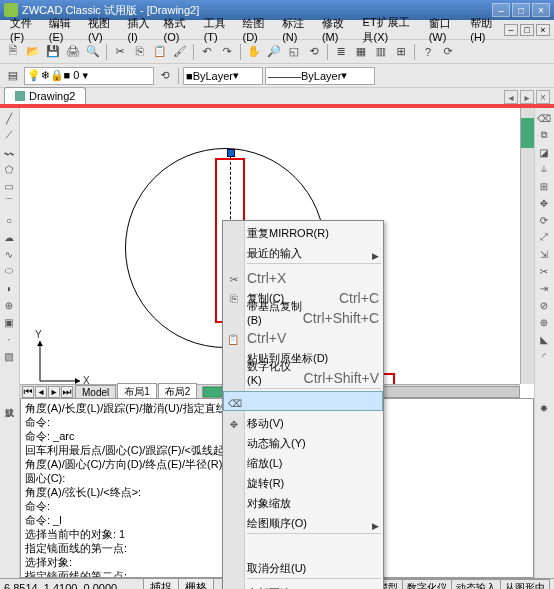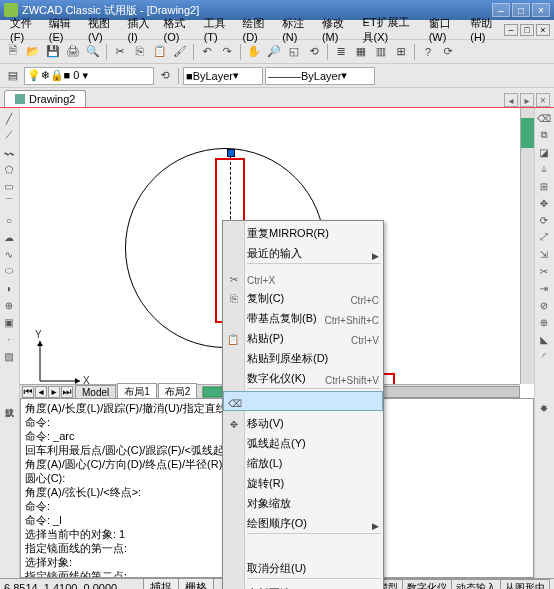--- a/index.html
+++ b/index.html
@@ -16,21 +16,21 @@
 .menubar .doc-btns { margin-left: auto; display: flex; gap: 2px;}
 .menubar .db { width: 14px; height: 12px; border: 1px solid #999; font-size: 9px; display:flex;align-items:center;justify-content:center;cursor:pointer;}
 
 .toolbar { background: #e8e8e8; height: 24px; display: flex; align-items: center; padding: 0 4px; gap: 2px; border-bottom: 1px solid #ccc;}
 .toolbar .tb { width: 18px; height: 18px; border: 1px solid transparent; display:flex;align-items:center;justify-content:center;font-size:11px;cursor:pointer;color:#444;}
 .toolbar .sep { width: 1px; height: 16px; background: #aaa; margin: 0 2px;}
 .toolbar .layer-sel { height: 18px; font-size: 11px; border: 1px solid #aaa; background: #fff; padding: 0 2px; display:flex;align-items:center;}
 .toolbar .layer-sel.w1 { width: 130px;}
 .toolbar .layer-sel.w2 { width: 110px;}
 
-.tabbar { background: #e8e8e8; height: 20px; display: flex; align-items: flex-end; padding: 0 4px; font-size: 11px; border-bottom: 1px solid #ef4444;}
+.tabbar { background: #e8e8e8; height: 20px; display: flex; align-items: flex-end; padding: 0 4px; font-size: 11px; border-bottom: 4px solid #ef4444;}
 .tabbar .tab { background: #fff; border: 1px solid #999; border-bottom: none; padding: 2px 10px; margin-right: 2px; border-radius: 3px 3px 0 0; display:flex;align-items:center;gap:4px;}
 .tabbar .tab .tic { width: 10px; height: 10px; background: #6a9; }
 .tabbar .close-tab { margin-left: auto; display:flex; gap:2px; font-size:10px;color:#666;}
 .tabbar .ctb{width:14px;height:14px;border:1px solid #aaa;display:flex;align-items:center;justify-content:center;cursor:pointer;}
 
 .workarea { display: flex; height: 290px; }
 .ltool,.rtool { width: 20px; background: #e8e8e8; display: flex; flex-direction: column; gap:1px; padding: 2px 1px; border-right: 1px solid #ccc;}
 .rtool { border-left: 1px solid #ccc; border-right: none;}
 .vt { width: 16px; height: 16px; border: 1px solid transparent; display:flex;align-items:center;justify-content:center;font-size:10px;color:#555;cursor:pointer;}
 
@@ -64,21 +64,21 @@
 .statusbar .sbb{padding:1px 6px;border:1px solid #999;margin-left:-1px;cursor:pointer;background:#eee;}
 .statusbar .r-btns{margin-left:auto;display:flex;}
 .statusbar .rb{padding:1px 4px;border:1px solid #999;margin-left:-1px;cursor:pointer;font-size:10px;}
 
 
 .ctxmenu { position: absolute; left: 222px; top: 220px; width: 162px; background:#f4f4f4;border:1px solid #888;box-shadow:2px 2px 4px rgba(0,0,0,0.3);font-size:11px;z-index:100;}
 .ctxmenu .row{display:flex;align-items:flex-end;height:20px;padding:0 4px 0 24px;position:relative;cursor:pointer;}
 .ctxmenu .row.hl{background:#cde6ff;border:1px solid #7ab;}
 .ctxmenu .row .ic{position:absolute;left:4px;width:14px;height:14px;display:flex;align-items:center;justify-content:center;font-size:10px;color:#555;}
 .ctxmenu .row .lbl{flex:1;}
-.ctxmenu .row .sc{color:#666;font-size:10px;}
+.ctxmenu .row .sc{color:#666;font-size:14px;}
 .ctxmenu .row .arr{color:#444;font-size:9px;}
 .ctxmenu .msep{height:1px;background:#ccc;margin:2px 2px 2px 24px;}
 .ctxmenu .iconcol{position:absolute;left:0;top:0;bottom:0;width:22px;background:#e4e4e4;border-right:1px solid #ccc;}
 </style>
 </head>
 <body>
 
 <div class="titlebar">
   <div class="icon"></div>
   <div class="title">ZWCAD Classic 试用版 - [Drawing2]</div>
@@ -294,21 +294,20 @@
       <span class="lbl">复制(C)</span>
       <span class="sc">Ctrl+C</span>
     </div>
     <div class="row">
       <span class="ic"></span>
       <span class="lbl">带基点复制(B)</span>
       <span class="sc">Ctrl+Shift+C</span>
     </div>
     <div class="row">
       <span class="ic">📋</span>
-      <span class="lbl">粘贴(P)</span>
       <span class="sc">Ctrl+V</span>
     </div>
     <div class="row">
       <span class="ic"></span>
       <span class="lbl">粘贴到原坐标(D)</span>
     </div>
     <div class="row">
       <span class="ic"></span>
       <span class="lbl">数字化仪(K)</span>
       <span class="sc">Ctrl+Shift+V</span>
@@ -316,21 +315,21 @@
     <div class="msep"></div>
     <div class="row hl">
       <span class="ic">⌫</span>
     </div>
     <div class="row">
       <span class="ic">✥</span>
       <span class="lbl">移动(V)</span>
     </div>
     <div class="row">
       <span class="ic"></span>
-      <span class="lbl">弧线起点(Y)</span>
+      <span class="lbl">动态输入(Y)</span>
     </div>
     <div class="row">
       <span class="ic"></span>
       <span class="lbl">缩放(L)</span>
     </div>
     <div class="row">
       <span class="ic"></span>
       <span class="lbl">旋转(R)</span>
     </div>
     <div class="row">

